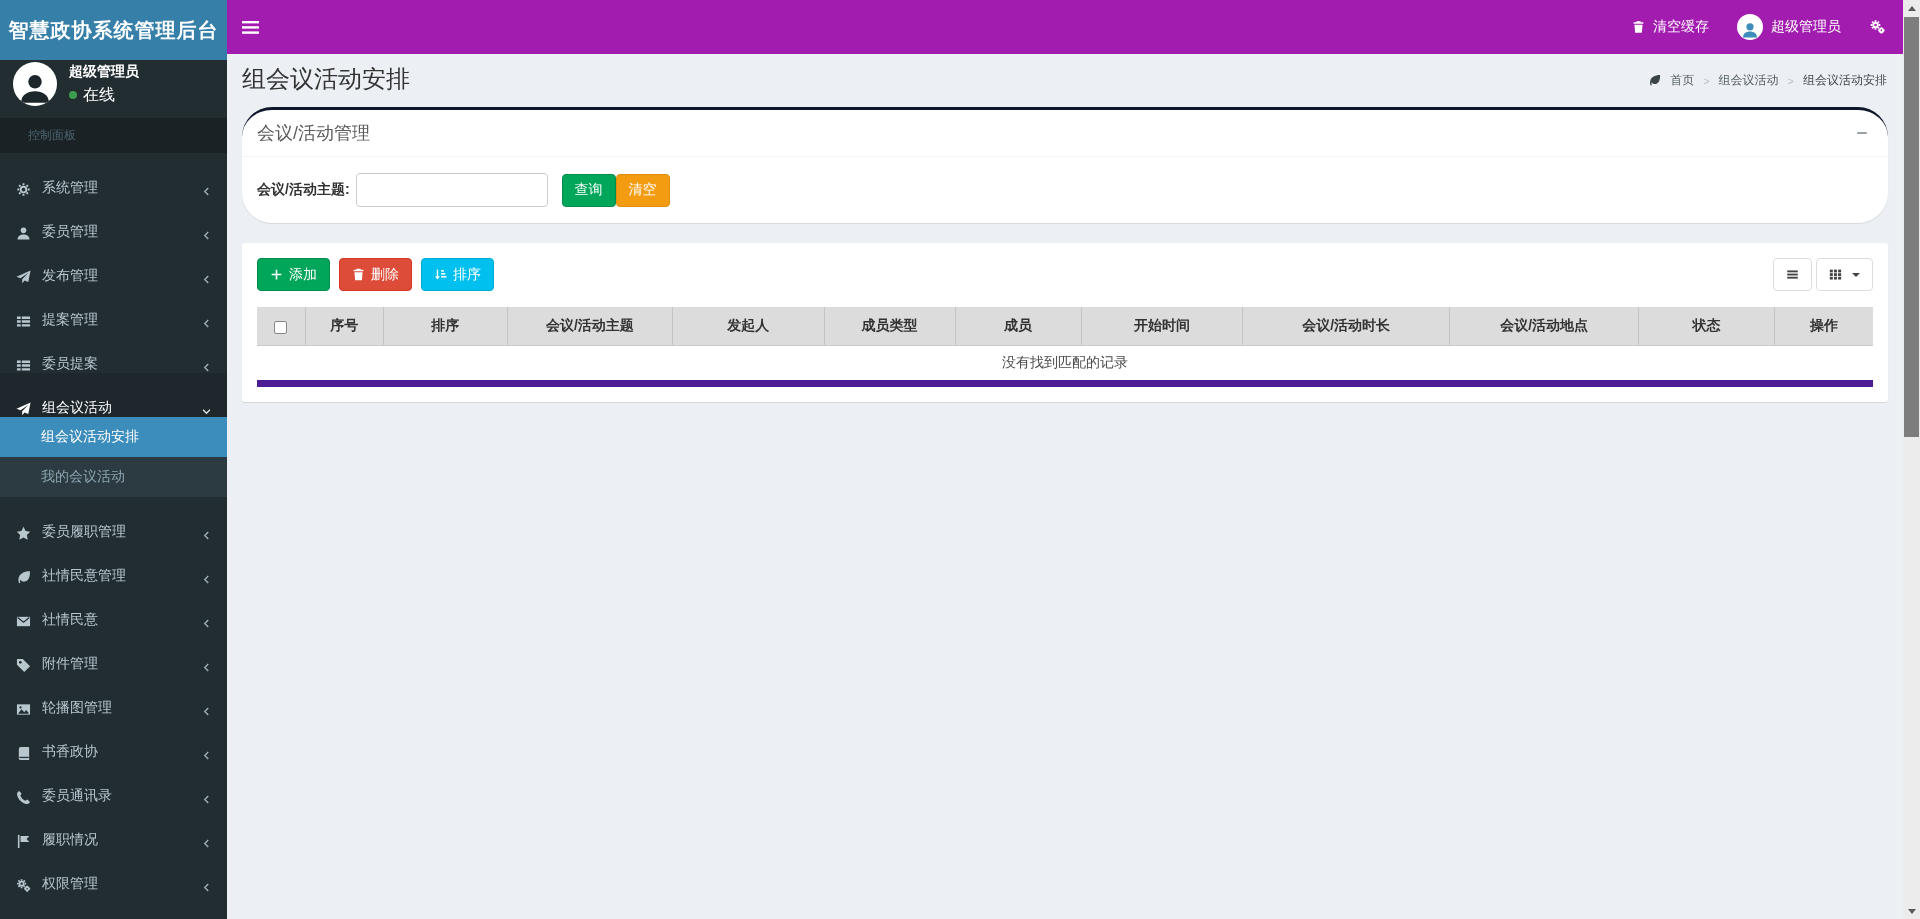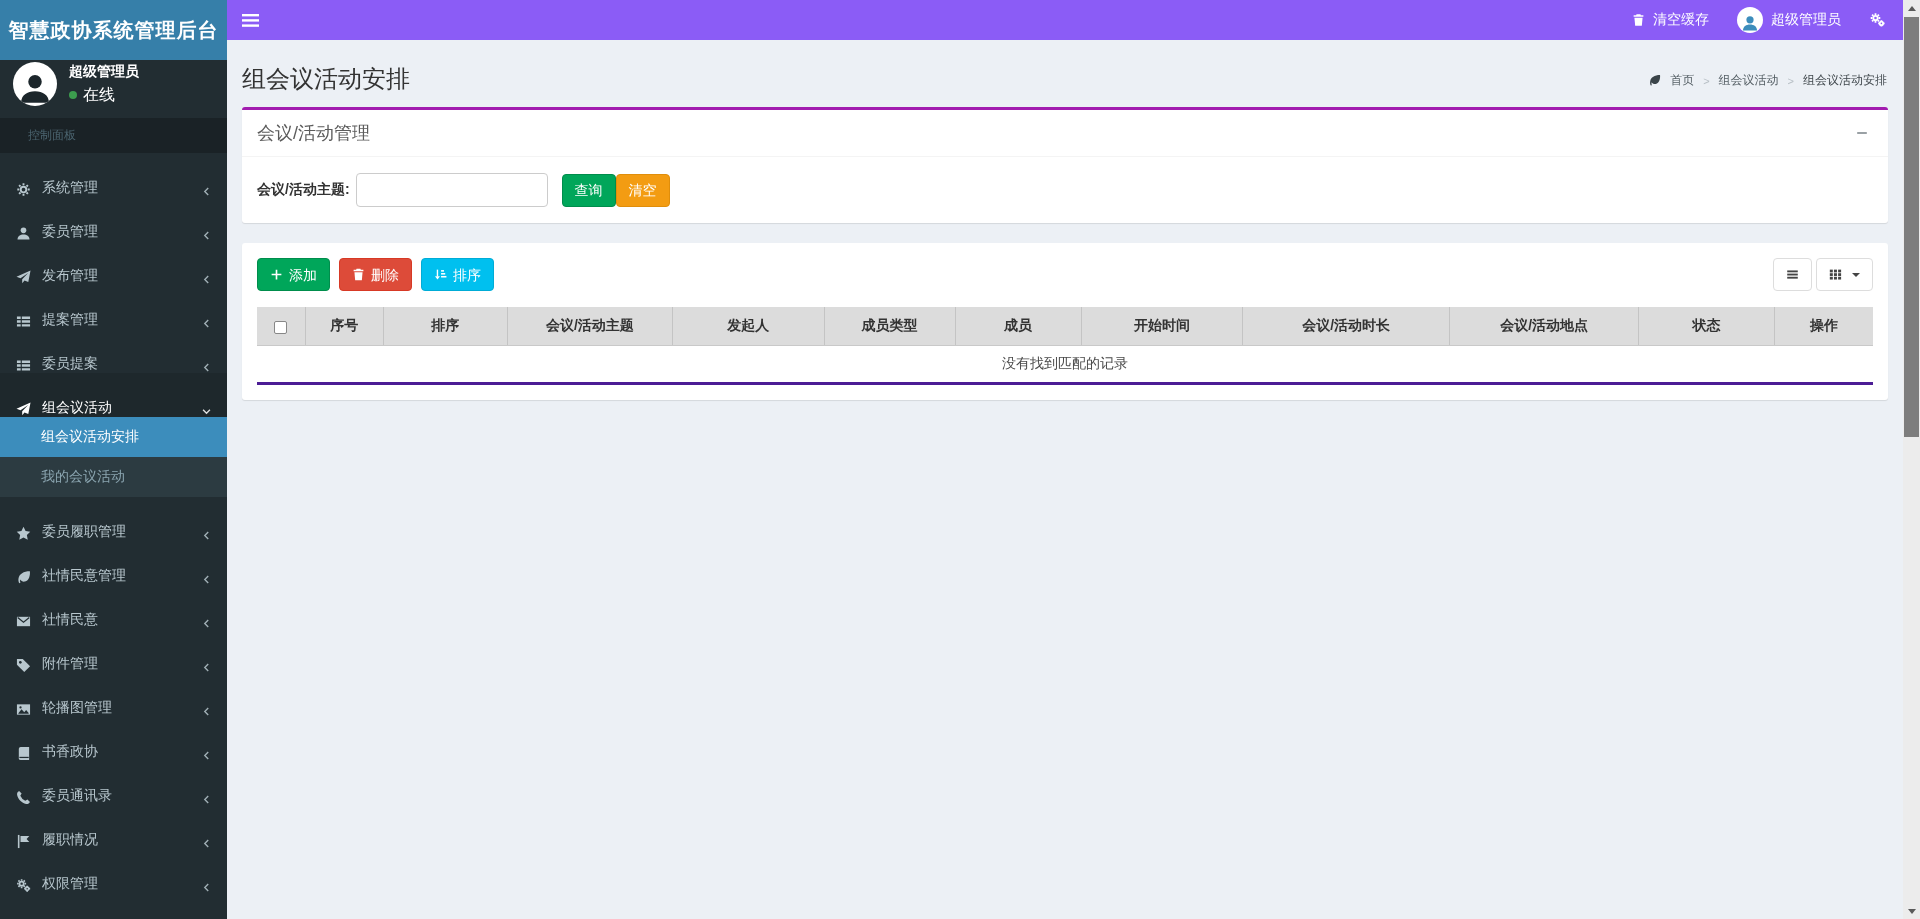--- a/index.html
+++ b/index.html
@@ -4,21 +4,21 @@
 <style>
   * { box-sizing: border-box; margin: 0; padding: 0; }
   html,body { width:1920px; height:919px; overflow:hidden; }
   body { font-family:"Liberation Sans", sans-serif; font-size:14px; background:#ecf0f5; }
   .screen { position:relative; width:1920px; height:919px; overflow:hidden; }
 
   
   .main-header { position:absolute; top:0; left:0; right:0; height:50px; display:flex; z-index:30; }
   .logo { width:227px; height:60px; background:#367fa9; color:#fff; font-size:20px; font-weight:bold;
           display:flex; align-items:center; justify-content:center; letter-spacing:1px; cursor:pointer; }
-  .navbar { flex:1; height:40px; background:#8b5cf6; display:flex; align-items:center; }
+  .navbar { flex:1; height:54px; background:#a21caf; display:flex; align-items:center; }
   .hamburger { width:46px; height:50px; display:flex; align-items:center; justify-content:center; cursor:pointer; color:#fff; }
   .navbar-right { margin-left:auto; display:flex; align-items:stretch; color:#fff; padding-right:20px; }
   .nav-item { display:flex; align-items:center; gap:8px; padding:0 14px; font-size:14px; cursor:pointer; height:50px; }
   .nav-avatar { width:26px; height:26px; border-radius:50%; background:#fff; display:flex; align-items:flex-end; justify-content:center; overflow:hidden; }
   .nav-avatar svg { width:20px; height:20px; fill:#3c8dbc; }
 
   
   .sidebar { position:absolute; top:50px; left:0; bottom:0; width:227px; background:#222d32; z-index:20; overflow:hidden; }
   .user-panel { display:flex; align-items:center; gap:12px; padding:12px 10px 12px 13px; height:68px; }
   .avatar { width:44px; height:44px; border-radius:50%; background:#fff; display:flex; align-items:flex-end; justify-content:center; overflow:hidden; flex:none; }
@@ -46,50 +46,50 @@
   .content-header h1 { font-size:24px; font-weight:normal; color:#333; }
   .breadcrumb { position:absolute; right:16px; top:22px; display:flex; align-items:center; gap:9px; font-size:12px; }
   .breadcrumb a { color:#545e64; text-decoration:none; cursor:pointer; }
   .bc-icon { display:flex; }
   .bc-icon svg { width:13px; height:13px; fill:#3a4449; }
   .bc-sep { color:#b7bfc5; font-size:11px; }
   .bc-active { color:#40484d; }
 
   .content { padding:0 15px; }
   .box { background:#fff; border-radius:3px; box-shadow:0 1px 1px rgba(0,0,0,.1); margin-bottom:20px; }
-  .box-green { border-top:3px solid #a21caf; }
+  .box-green { border-top:3px solid #0f172a;border-radius:30px; }
   .box-header { display:flex; align-items:center; justify-content:space-between; padding:11px 15px; border-bottom:1px solid #f4f4f4; }
   .box-title { font-size:18px; color:#5b5b5b; }
   .collapse-btn { background:none; border:none; color:#8d9499; cursor:pointer; display:flex; padding:2px 4px; }
   .collapse-btn svg { width:14px; height:14px; fill:currentColor; }
   .box-body { padding:16px 15px; display:flex; align-items:center; }
   .field-label { font-weight:bold; color:#333; font-size:14px; margin-right:6px; white-space:nowrap; }
   .form-control { width:192px; height:34px; border:1px solid #ccc; border-radius:4px; padding:6px 12px; font-size:14px; font-family:inherit; color:#555; outline:none; }
 
-  .btn { height:33px; padding:0 12px; border:1px solid transparent; border-radius:4px; font-size:14px; font-family:Liberation Sans, sans-serif;
+  .btn { height:33px; padding:0 12px; border:1px solid transparent; border-radius:4px; font-size:14px; font-family:Liberation Serif, serif;
          color:#fff; display:inline-flex; align-items:center; gap:6px; cursor:pointer; line-height:1; white-space:nowrap; }
   .btn svg { width:13px; height:13px; fill:currentColor; }
   .btn-green  { background:#00a65a; border-color:#008d4c; }
   .btn-orange { background:#f39c12; border-color:#e08e0b; }
   .btn-red    { background:#dd4b39; border-color:#d73925; }
   .btn-cyan   { background:#00c0ef; border-color:#00acd6; }
   .btn-default{ background:#fff; border-color:#ddd; color:#444; }
   .ml14 { margin-left:14px; } .ml6 { margin-left:0; }
 
   .box-plain { padding:15px; }
   .toolbar { display:flex; justify-content:space-between; align-items:flex-start; margin-bottom:16px; }
   .toolbar-left { display:flex; gap:9px; }
   .toolbar-right { display:flex; gap:4px; }
   .caret { display:inline-block; width:0; height:0; border-left:4px solid transparent; border-right:4px solid transparent; border-top:4px solid #444; margin-left:4px; }
 
   table.grid { width:100%; border-collapse:collapse; table-layout:fixed; }
   .grid th { background:#dcdcdc; height:38px; font-size:14px; font-weight:bold; color:#333; text-align:center;
              border-bottom:1px solid #c9c9c9; overflow:hidden; white-space:nowrap; }
   .grid th + th { border-left:1px solid #c4c4c4; }
-  .grid td.empty-cell { height:38px; text-align:center; color:#4a4a4a; font-size:14px; border-bottom:3px solid #4c1d95; }
+  .grid td.empty-cell { height:38px; text-align:center; color:#4a4a4a; font-size:14px; border-bottom:7px solid #4c1d95; }
   .checkbox { display:inline-block; width:13px; height:13px; background:#fff; border:1px solid #878787; border-radius:2px; vertical-align:middle; cursor:pointer; }
 
   
   .scrollbar { position:absolute; top:0; right:0; width:17px; height:100%; background:#ececec; z-index:40; }
   .sb-arrow { position:absolute; left:0; width:17px; height:16px; display:flex; align-items:center; justify-content:center; cursor:pointer; }
   .sb-arrow.up { top:0; }
   .sb-arrow.down { bottom:0; }
   .tri-up { width:0; height:0; border-left:4px solid transparent; border-right:4px solid transparent; border-bottom:5px solid #5a5a5a; }
   .tri-down { width:0; height:0; border-left:4px solid transparent; border-right:4px solid transparent; border-top:5px solid #5a5a5a; }
   .sb-thumb { position:absolute; top:17px; left:1px; width:15px; height:420px; background:#7d7d7d; cursor:pointer; }

